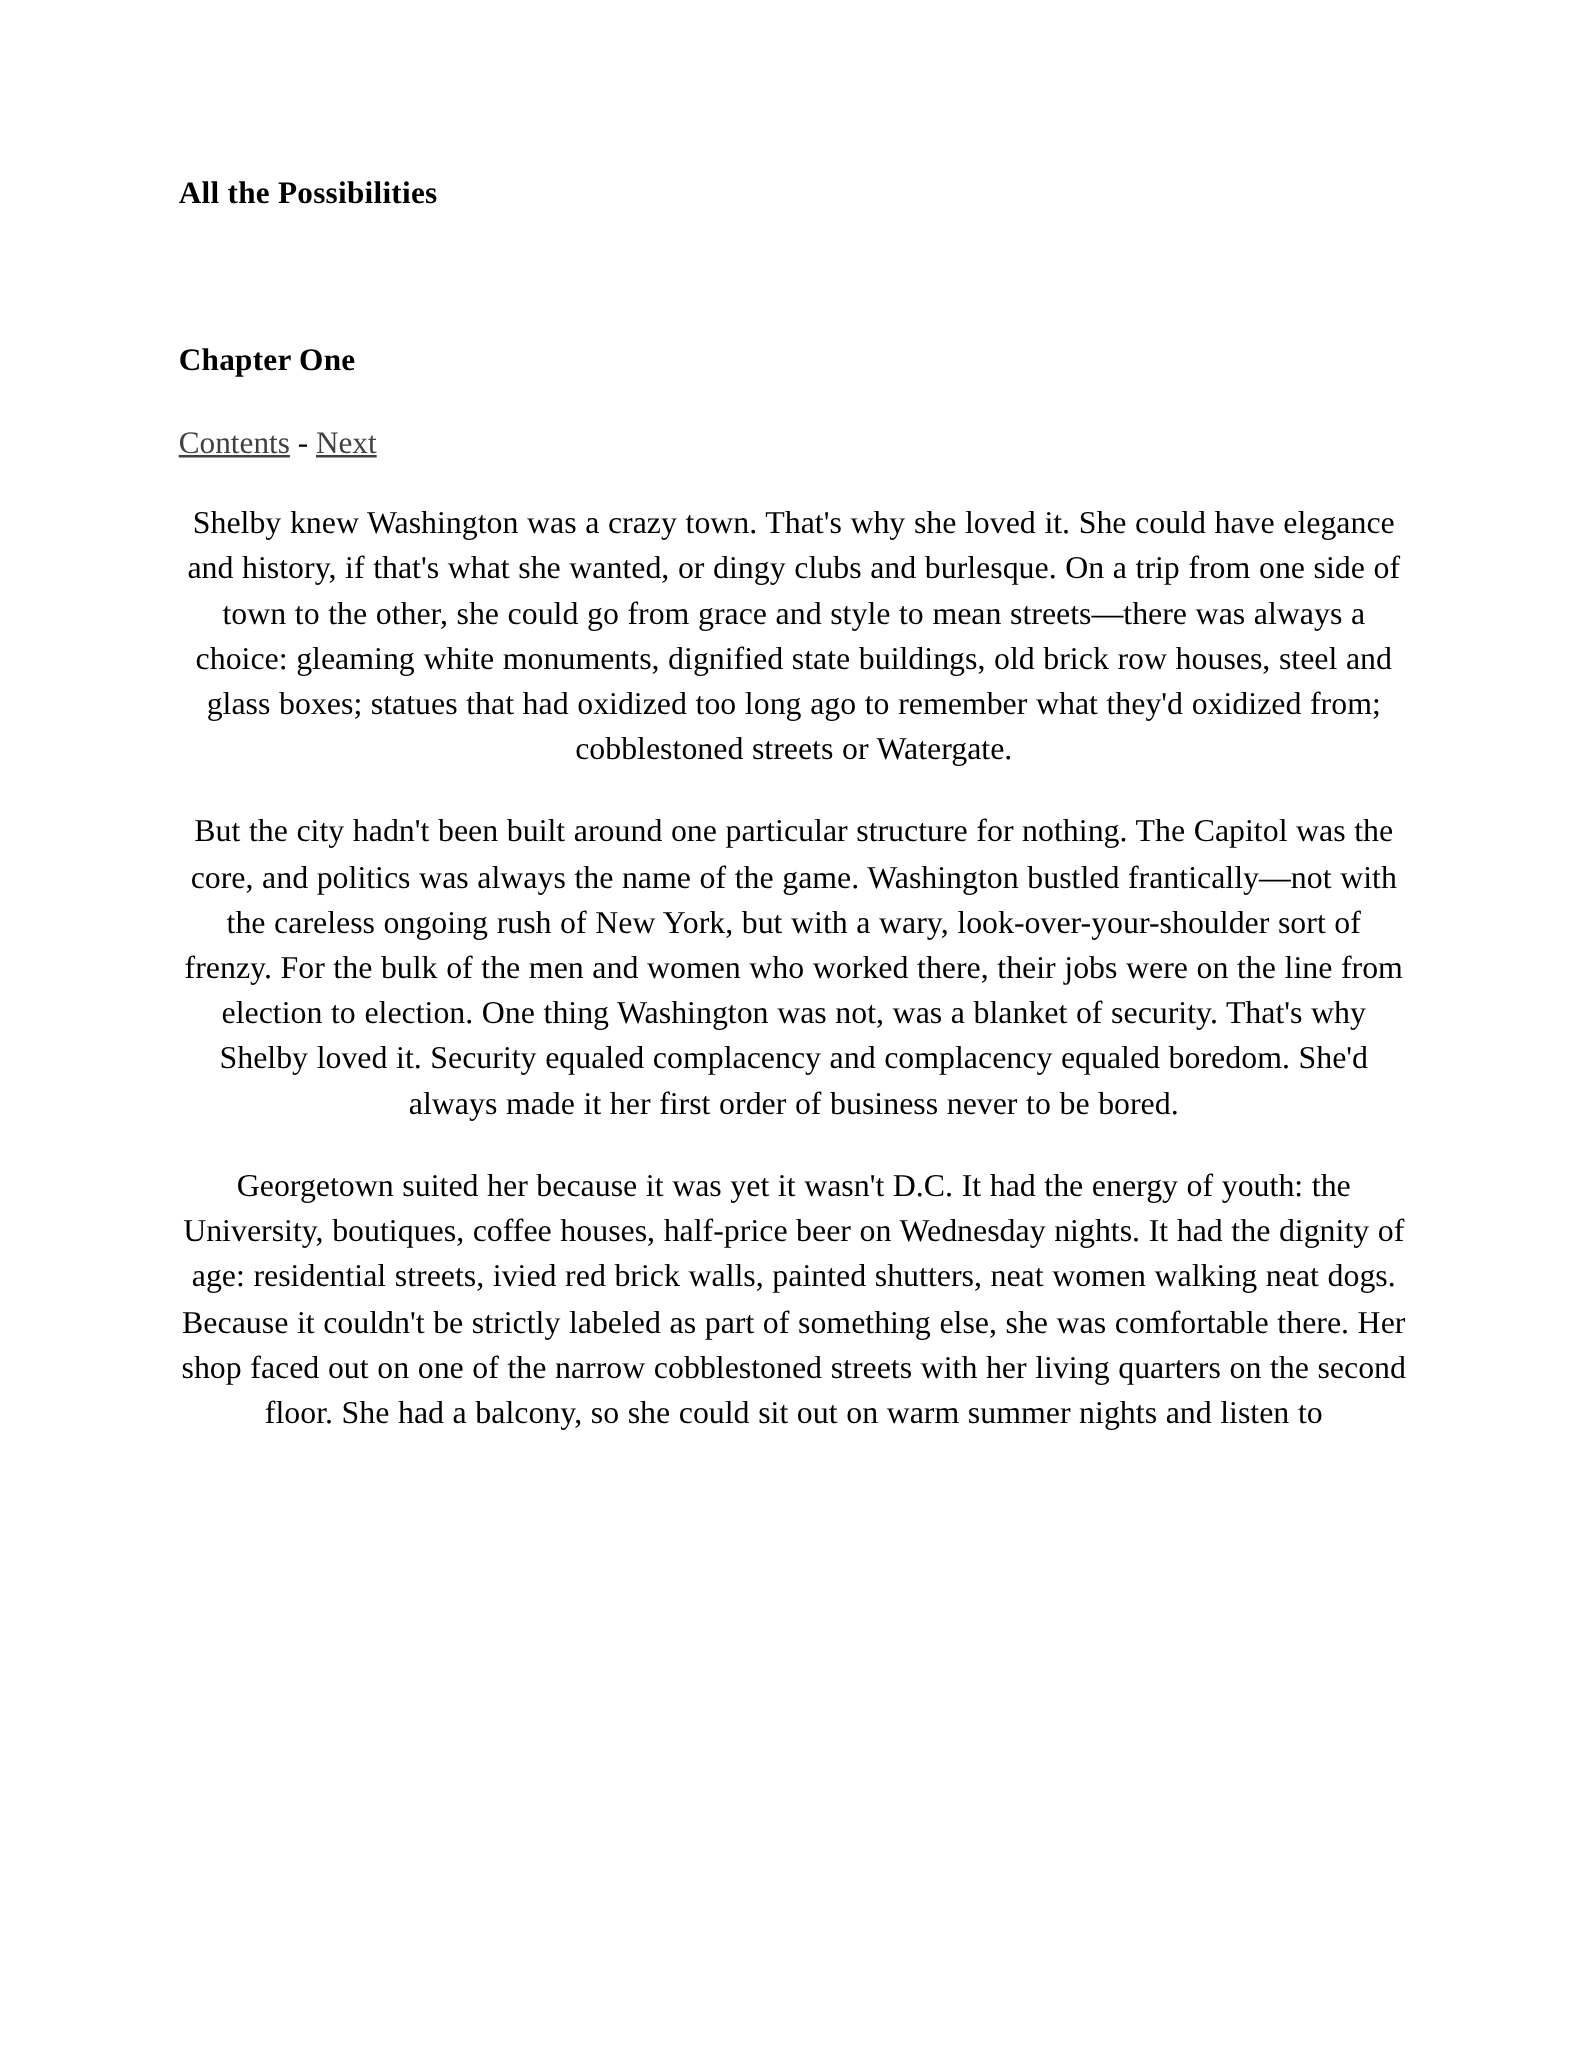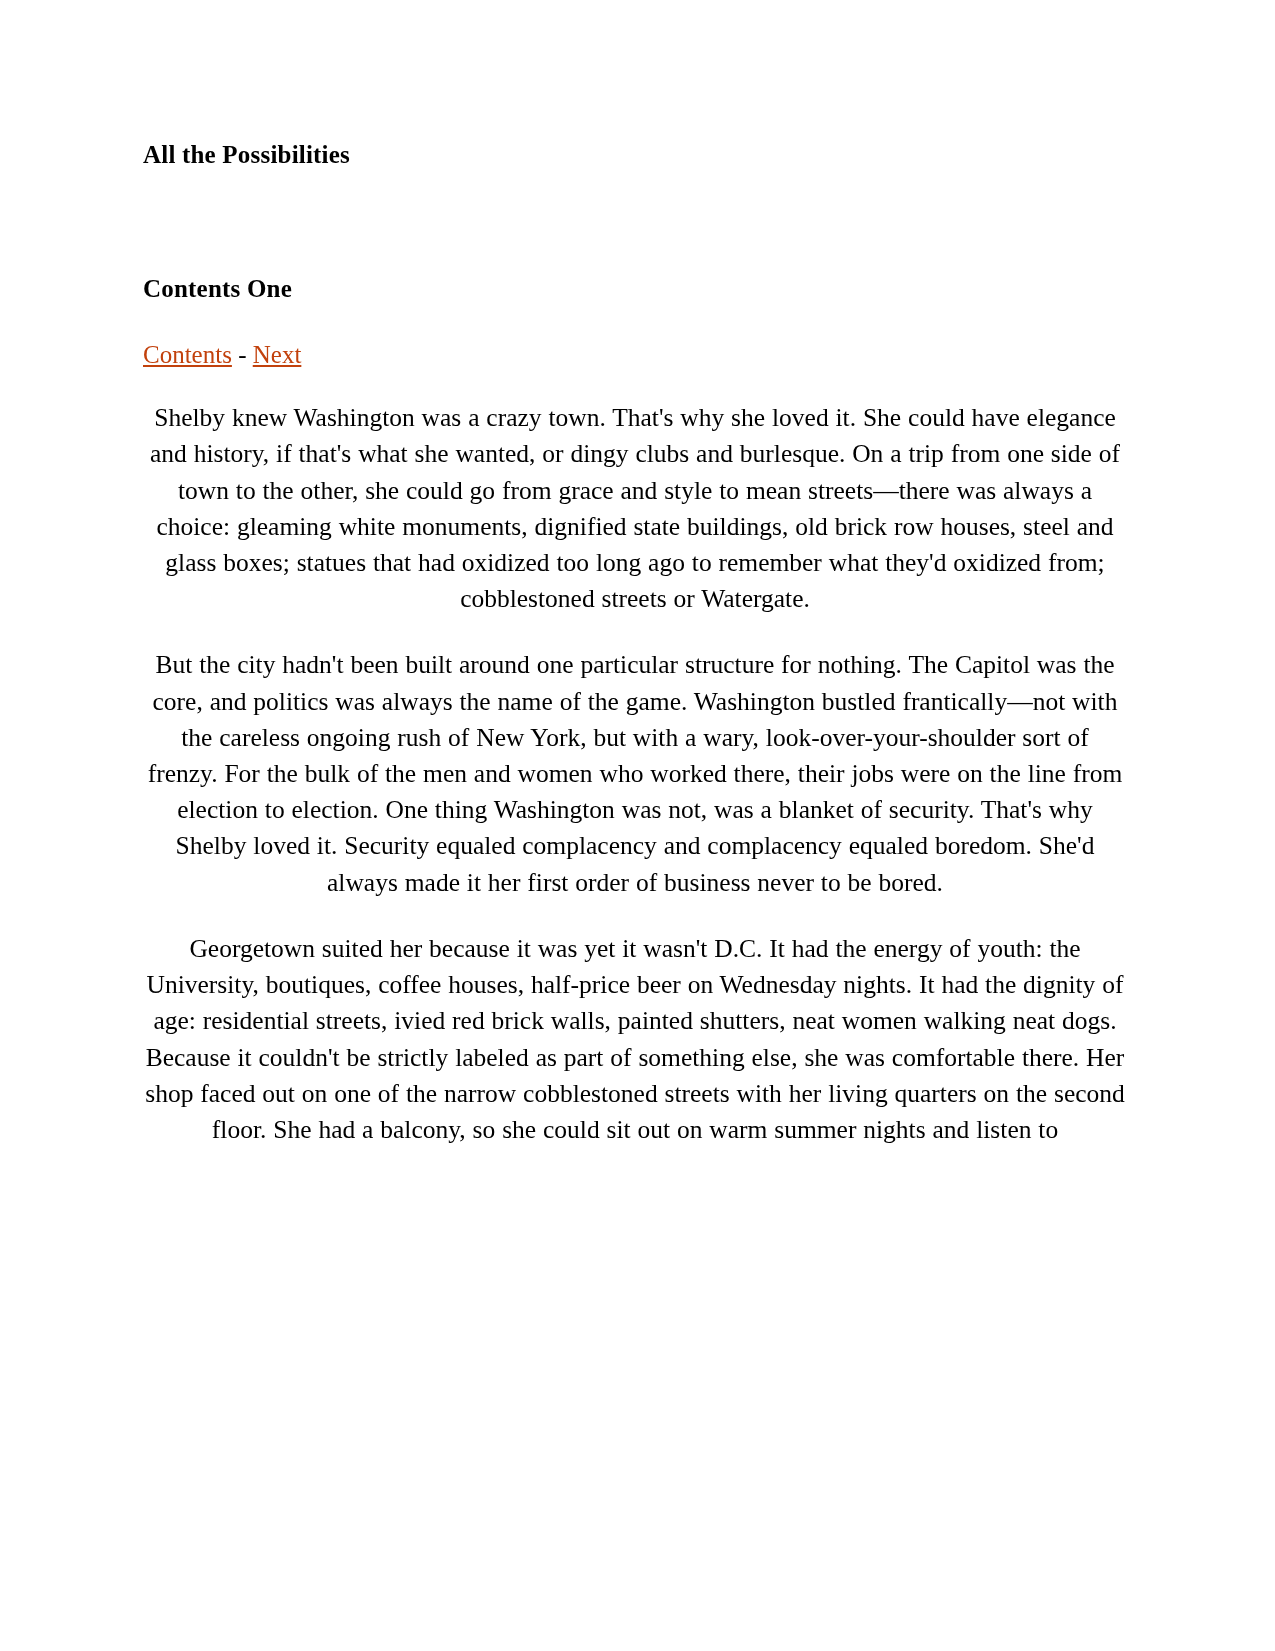--- a/index.html
+++ b/index.html
@@ -30,21 +30,21 @@
     line-height: 1.2;
     margin: 104px 0 0 0;
     letter-spacing: 0.2px;
   }
   .nav-line {
     font-size: 25px;
     line-height: 1.25;
     margin: 35px 0 0 0;
   }
   .nav-link {
-    color: #c2410c;
+    color: #404040;
     text-decoration: underline;
     cursor: pointer;
     margin-top: 40px;
   }
   .nav-sep {
     color: #000000;
   }
   p.body-text {
     font-size: 25.5px;
     line-height: 1.42;
@@ -53,21 +53,21 @@
     word-spacing: 0.5px;
   }
 </style>
 </head>
 <body>
 
 <div class="page">
 
   <h1 class="doc-title">All the Possibilities</h1>
 
-  <h2 class="chapter-heading">Contents One</h2>
+  <h2 class="chapter-heading">Chapter One</h2>
 
   <div class="nav-line">
     <a class="nav-link" href="#">Contents</a><span class="nav-sep"> - </span><a class="nav-link" href="#">Next</a>
   </div>
 
   <p class="body-text">Shelby knew Washington was a crazy town. That's why she loved it. She could have elegance and history, if that's what she wanted, or dingy clubs and burlesque. On a trip from one side of town to the other, she could go from grace and style to mean streets—there was always a choice: gleaming white monuments, dignified state buildings, old brick row houses, steel and glass boxes; statues that had oxidized too long ago to remember what they'd oxidized from; cobblestoned streets or Watergate.</p>
 
   <p class="body-text">But the city hadn't been built around one particular structure for nothing. The Capitol was the core, and politics was always the name of the game. Washington bustled frantically—not with the careless ongoing rush of New York, but with a wary, look-over-your-shoulder sort of frenzy. For the bulk of the men and women who worked there, their jobs were on the line from election to election. One thing Washington was not, was a blanket of security. That's why Shelby loved it. Security equaled complacency and complacency equaled boredom. She'd always made it her first order of business never to be bored.</p>
 
   <p class="body-text">Georgetown suited her because it was yet it wasn't D.C. It had the energy of youth: the University, boutiques, coffee houses, half-price beer on Wednesday nights. It had the dignity of age: residential streets, ivied red brick walls, painted shutters, neat women walking neat dogs. Because it couldn't be strictly labeled as part of something else, she was comfortable there. Her shop faced out on one of the narrow cobblestoned streets with her living quarters on the second floor. She had a balcony, so she could sit out on warm summer nights and listen to</p>

